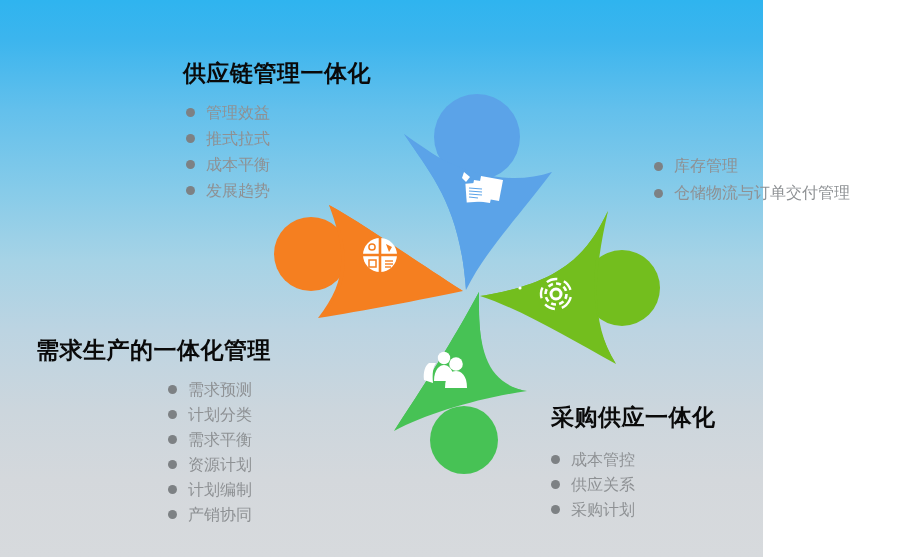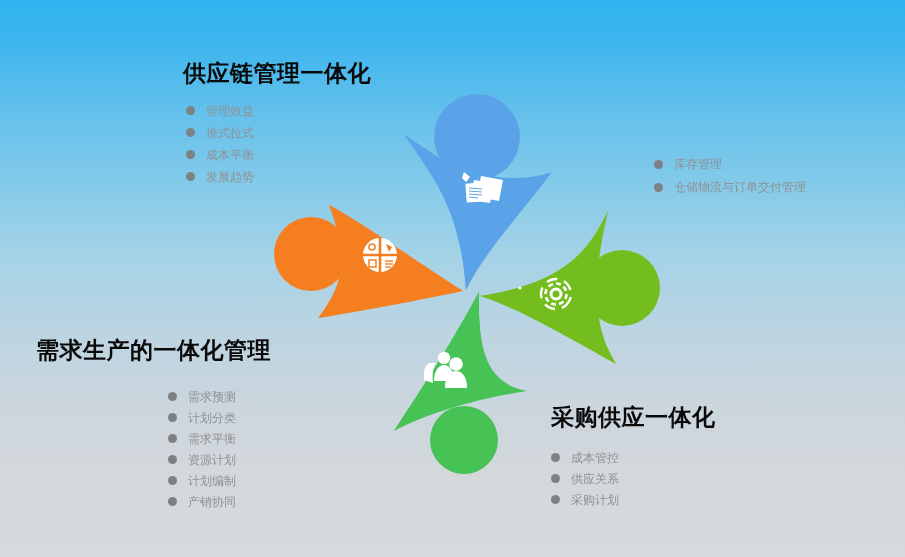--- a/index.html
+++ b/index.html
@@ -7,21 +7,21 @@
     padding: 0;
   }
   body {
     width: 905px;
     height: 557px;
     overflow: hidden;
     font-family: "Liberation Sans", "DejaVu Sans", sans-serif;
   }
   #stage {
     position: relative;
-    width: 905px;
+    width: 763px;
     height: 557px;
     background: linear-gradient(to bottom,
         #2fb4ef 0px,
         #3cb5ee 40px,
         #63c0ec 110px,
         #86cbe9 190px,
         #a6d3e6 260px,
         #bcd4e2 330px,
         #ccd6dd 410px,
         #d4d8dc 480px,
@@ -52,21 +52,21 @@
   }
   .block ul {
     list-style: none;
     margin: 0;
     padding: 0;
   }
   .block li {
     display: flex;
     align-items: center;
     color: #8e9194;
-    font-size: 12px;
+    font-size: 16px;
     line-height: 1.0;
     white-space: nowrap;
   }
   .block li .dot {
     display: inline-block;
     width: 9px;
     height: 9px;
     border-radius: 50%;
     background: #7d8184;
     flex: 0 0 auto;
@@ -76,21 +76,21 @@
   
   #block-scm      { left: 183px; top: 60px;  }
   #block-scm ul   { margin-top: 17px; margin-left: 3px; }
   #block-scm li   { margin-bottom: 10px; }
 
   #block-wh       { left: 648px; top: 136px; }
   #block-wh ul    { margin-top: 22px; margin-left: 6px; }
   #block-wh li    { margin-bottom: 11px; }
 
   #block-demand   { left: 36px;  top: 337px; }
-  #block-demand ul{ margin-top: 26px; margin-left: 132px; }
+  #block-demand ul{ margin-top: 17px; margin-left: 132px; }
   #block-demand li{ margin-bottom: 9px; }
 
   #block-purch    { left: 551px; top: 404px; }
   #block-purch ul { margin-top: 20px; margin-left: 0px; }
   #block-purch li { margin-bottom: 9px; }
 </style>
 </head>
 <body>
 
 <div id="stage">

